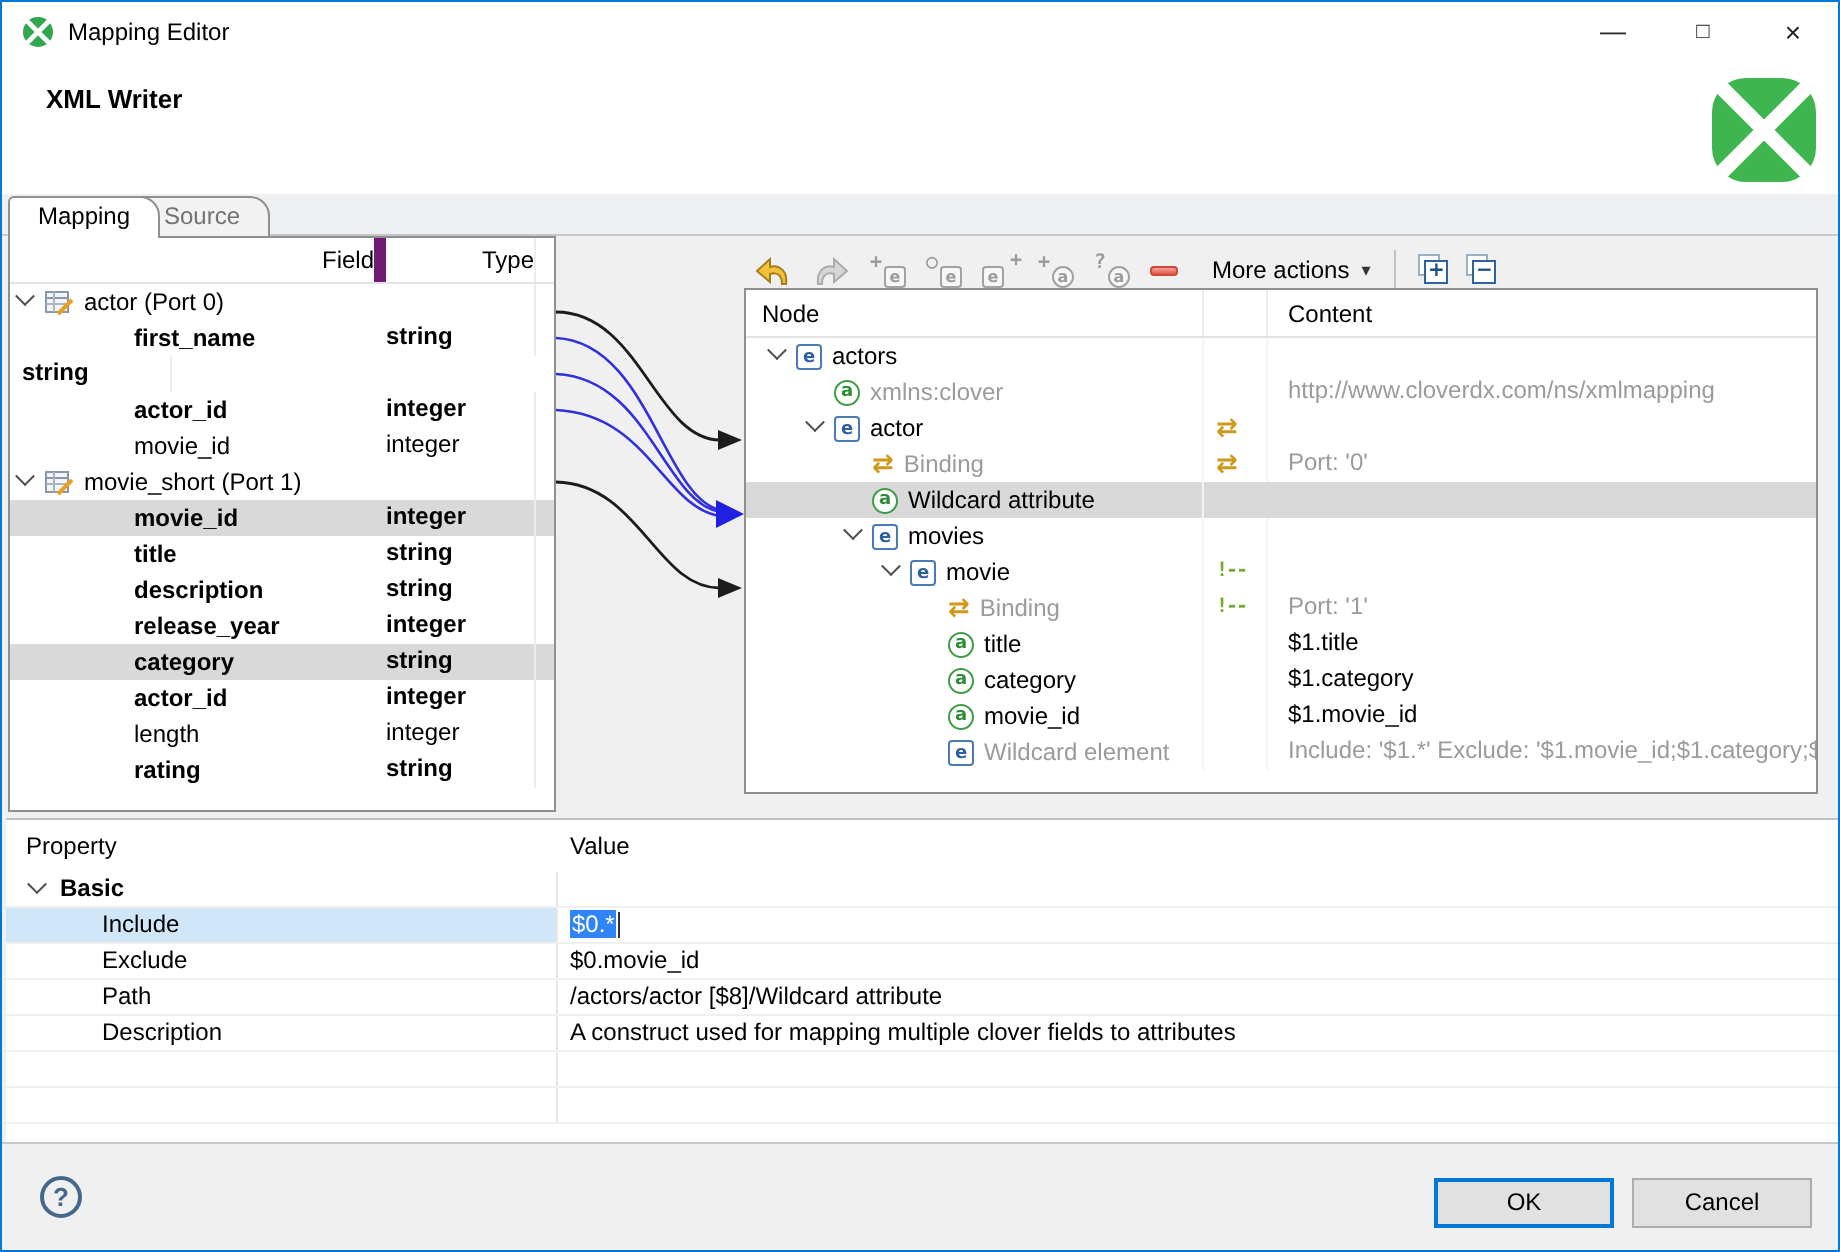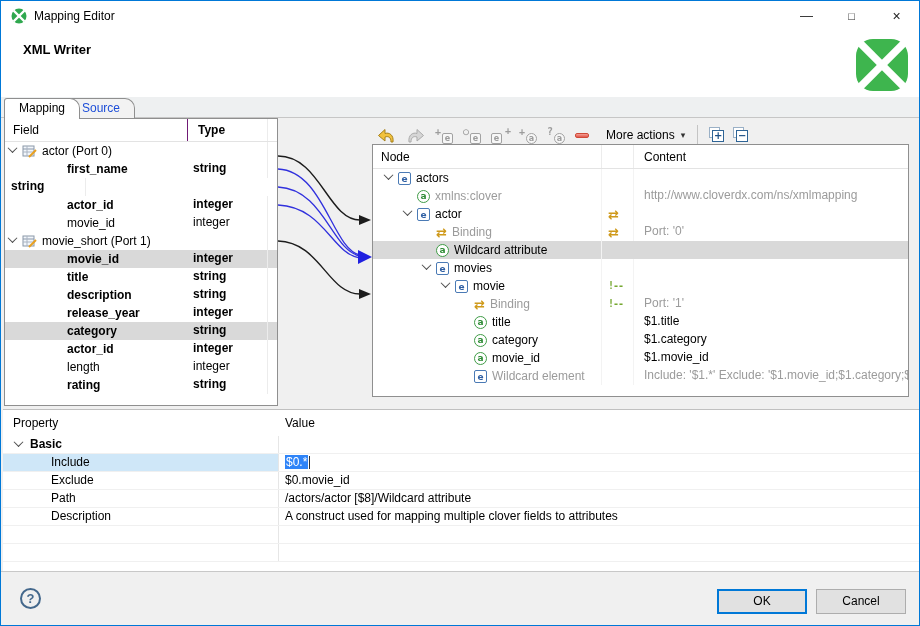--- a/index.html
+++ b/index.html
@@ -18,30 +18,30 @@
   
   #hdr { position:absolute; left:0; top:30px; width:100%; height:66px; background:#fff; }
   #hdr-title { position:absolute; left:22px; top:11px; font-size:13px; font-weight:bold; }
   #logo { position:absolute; right:8px; top:5px; width:58px; height:58px; }
 
   
   #tabstrip { position:absolute; left:0; top:96px; width:100%; height:21px; background:#eef0f1; border-bottom:1px solid #c6c6c6; }
   .tab { position:absolute; top:1px; height:20px; padding:0 14px; line-height:19px; font-size:12px;
          border:1px solid #8f8f8f; border-bottom:none; border-radius:3px 10px 0 0; background:#f2f2f2; }
   .tab.active { left:3px; background:#fff; z-index:2; height:21px; }
-  .tab.inactive { left:66px; color:#1d4ed8; }
+  .tab.inactive { left:66px; color:#737373; }
 
   
   #content { position:absolute; left:0; top:117px; width:100%; height:453px; background:#f0f0f0; }
 
   
   #fieldtbl { position:absolute; left:3px; top:0px; width:274px; height:288px; background:#fff; border:1px solid #8f8f8f; }
-  #fieldtbl-head { display:flex; height:23px; border-bottom:1px solid #e3e3e3; }
+  #fieldtbl-head { display:flex; height:23px; border-bottom:1px solid #e3e3e3;text-align:right; }
   .fh1 { width:182px; padding:4px 0 0 8px; }
-  .fh2 { width:80px; padding:4px 0 0 10px; border-left:1px solid #701a75;font-weight:bold; }
+  .fh2 { width:80px; padding:4px 0 0 10px; border-left:6px solid #701a75; }
   .fh3 { flex:1; border-left:1px solid #ececec; }
   .frow { display:flex; height:18px; line-height:17px; }
   .frow.sel { background:#d9d9d9; }
   .fc1 { width:182px; display:flex; align-items:center; overflow:hidden; white-space:nowrap; }
   .fc2 { width:80px; padding-left:6px; overflow:hidden; white-space:nowrap; }
   .fc3 { flex:1; border-left:1px solid #ececec; }
   .frow .b { font-weight:bold; }
 
   .chev { display:inline-block; width:7px; height:7px; border-right:1.4px solid #4d4d4d; border-bottom:1.4px solid #4d4d4d; transform:rotate(45deg) translate(-1px,-1px); margin:0 6px 3px 4px; flex:none; }
   .chsp { display:inline-block; width:17px; flex:none; }

